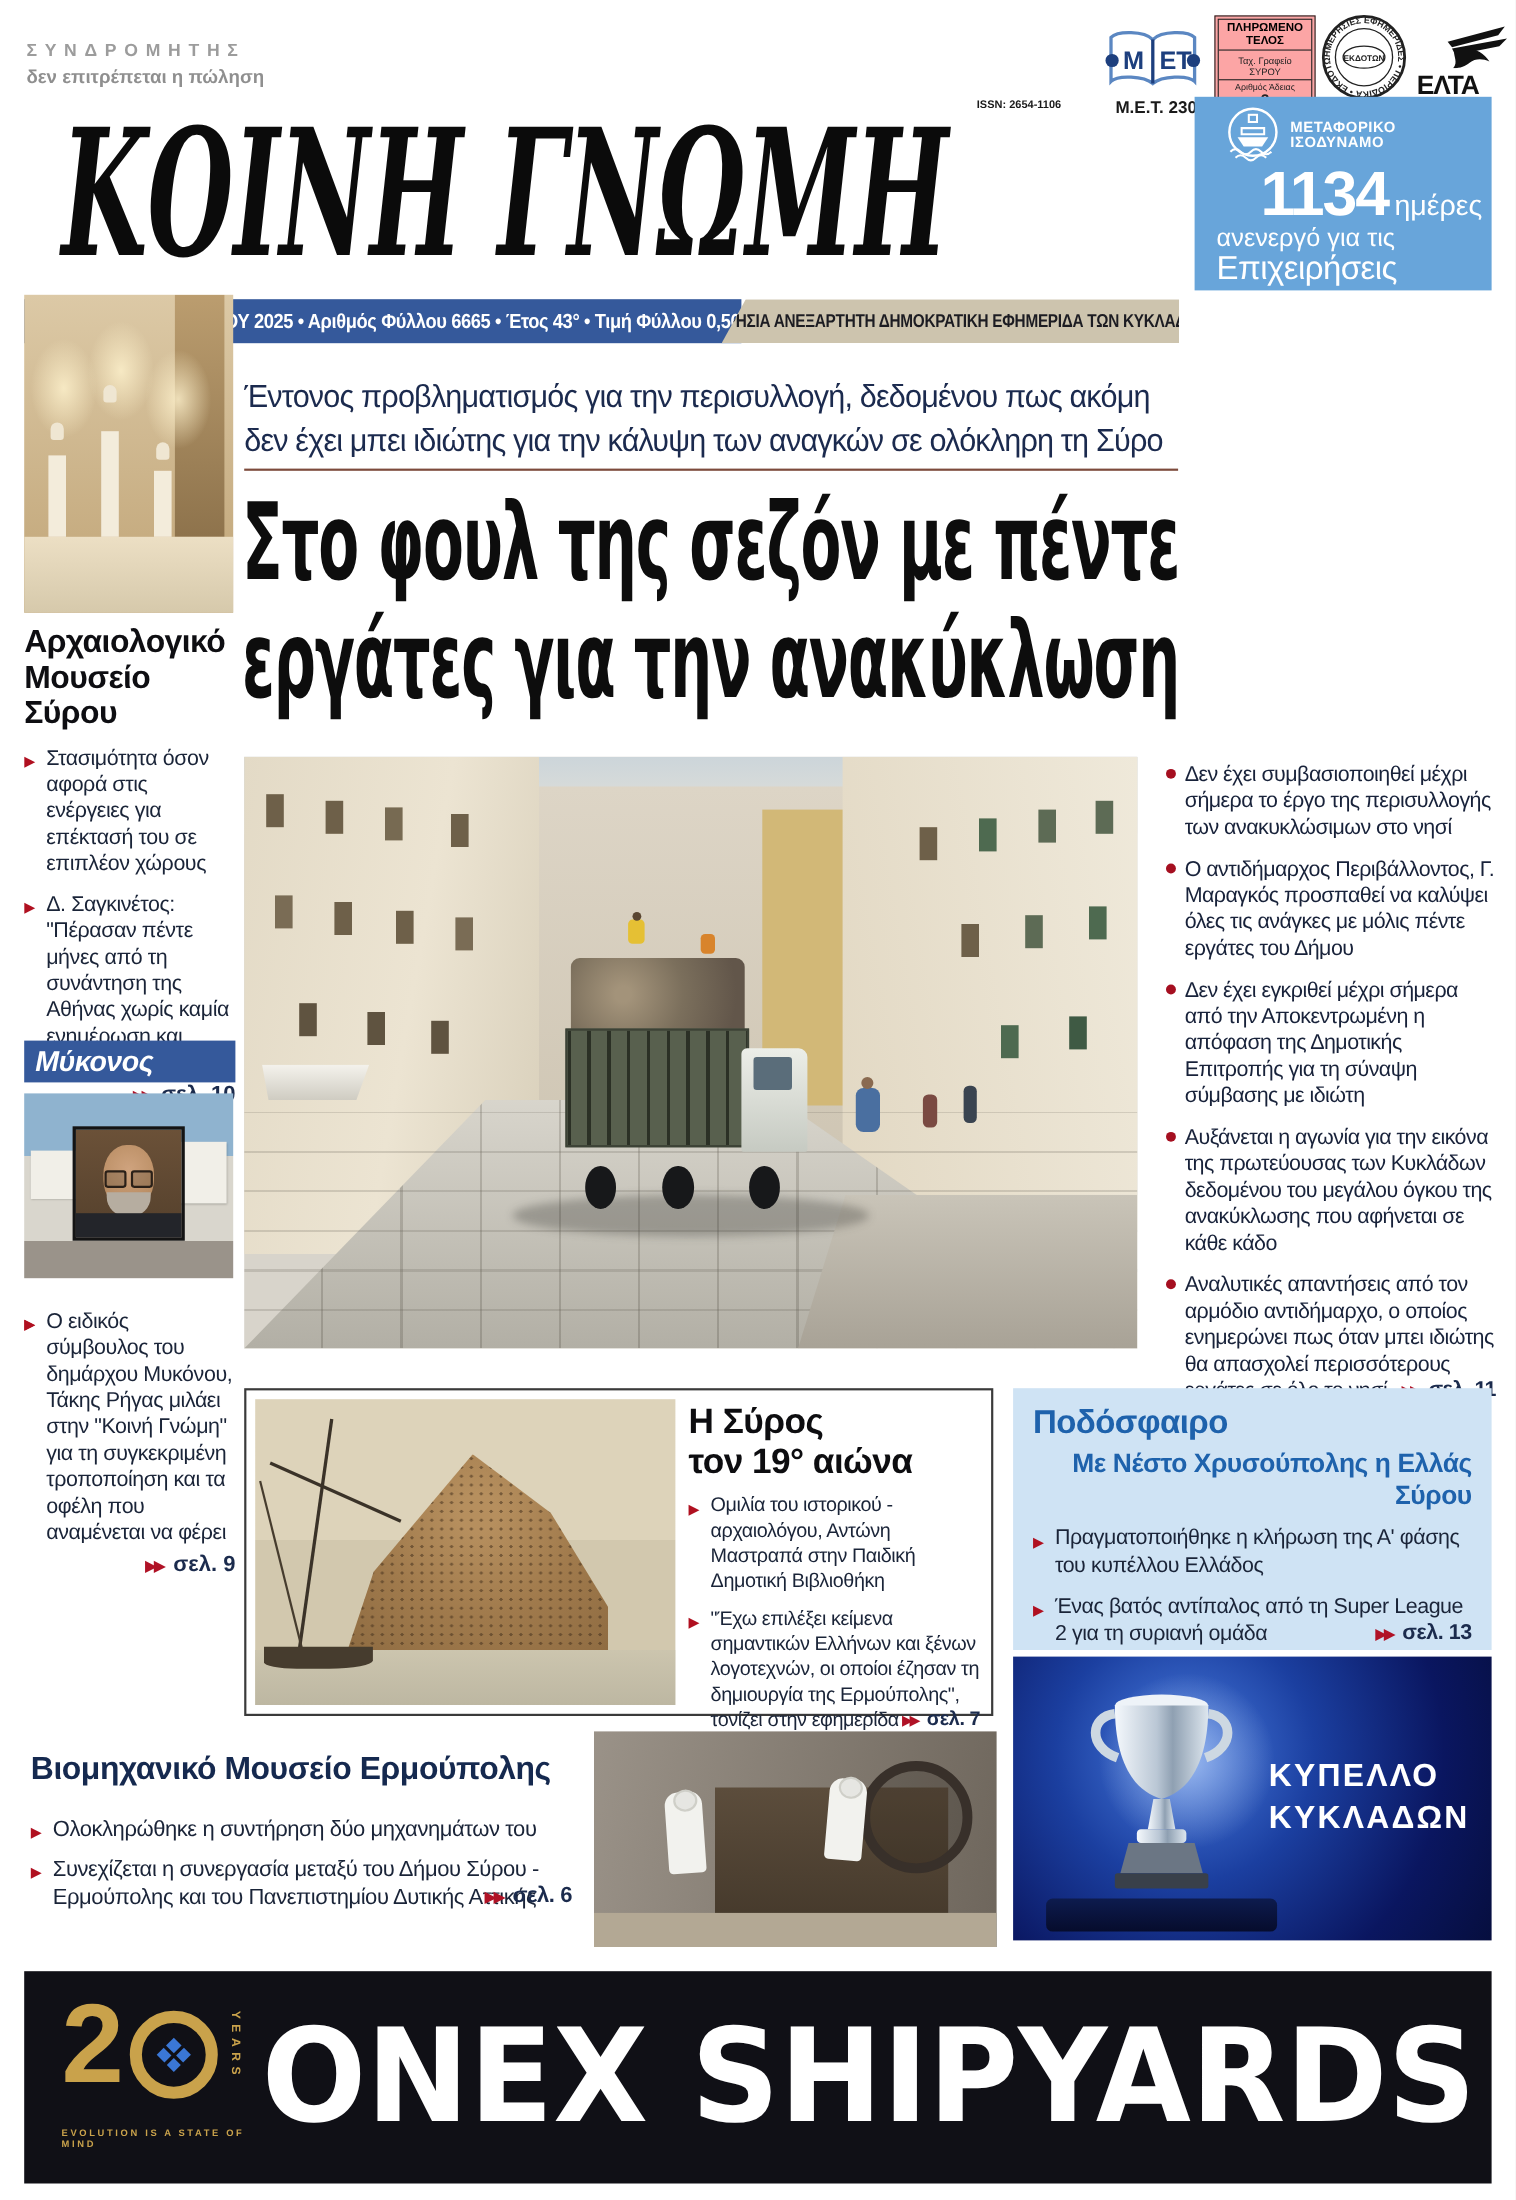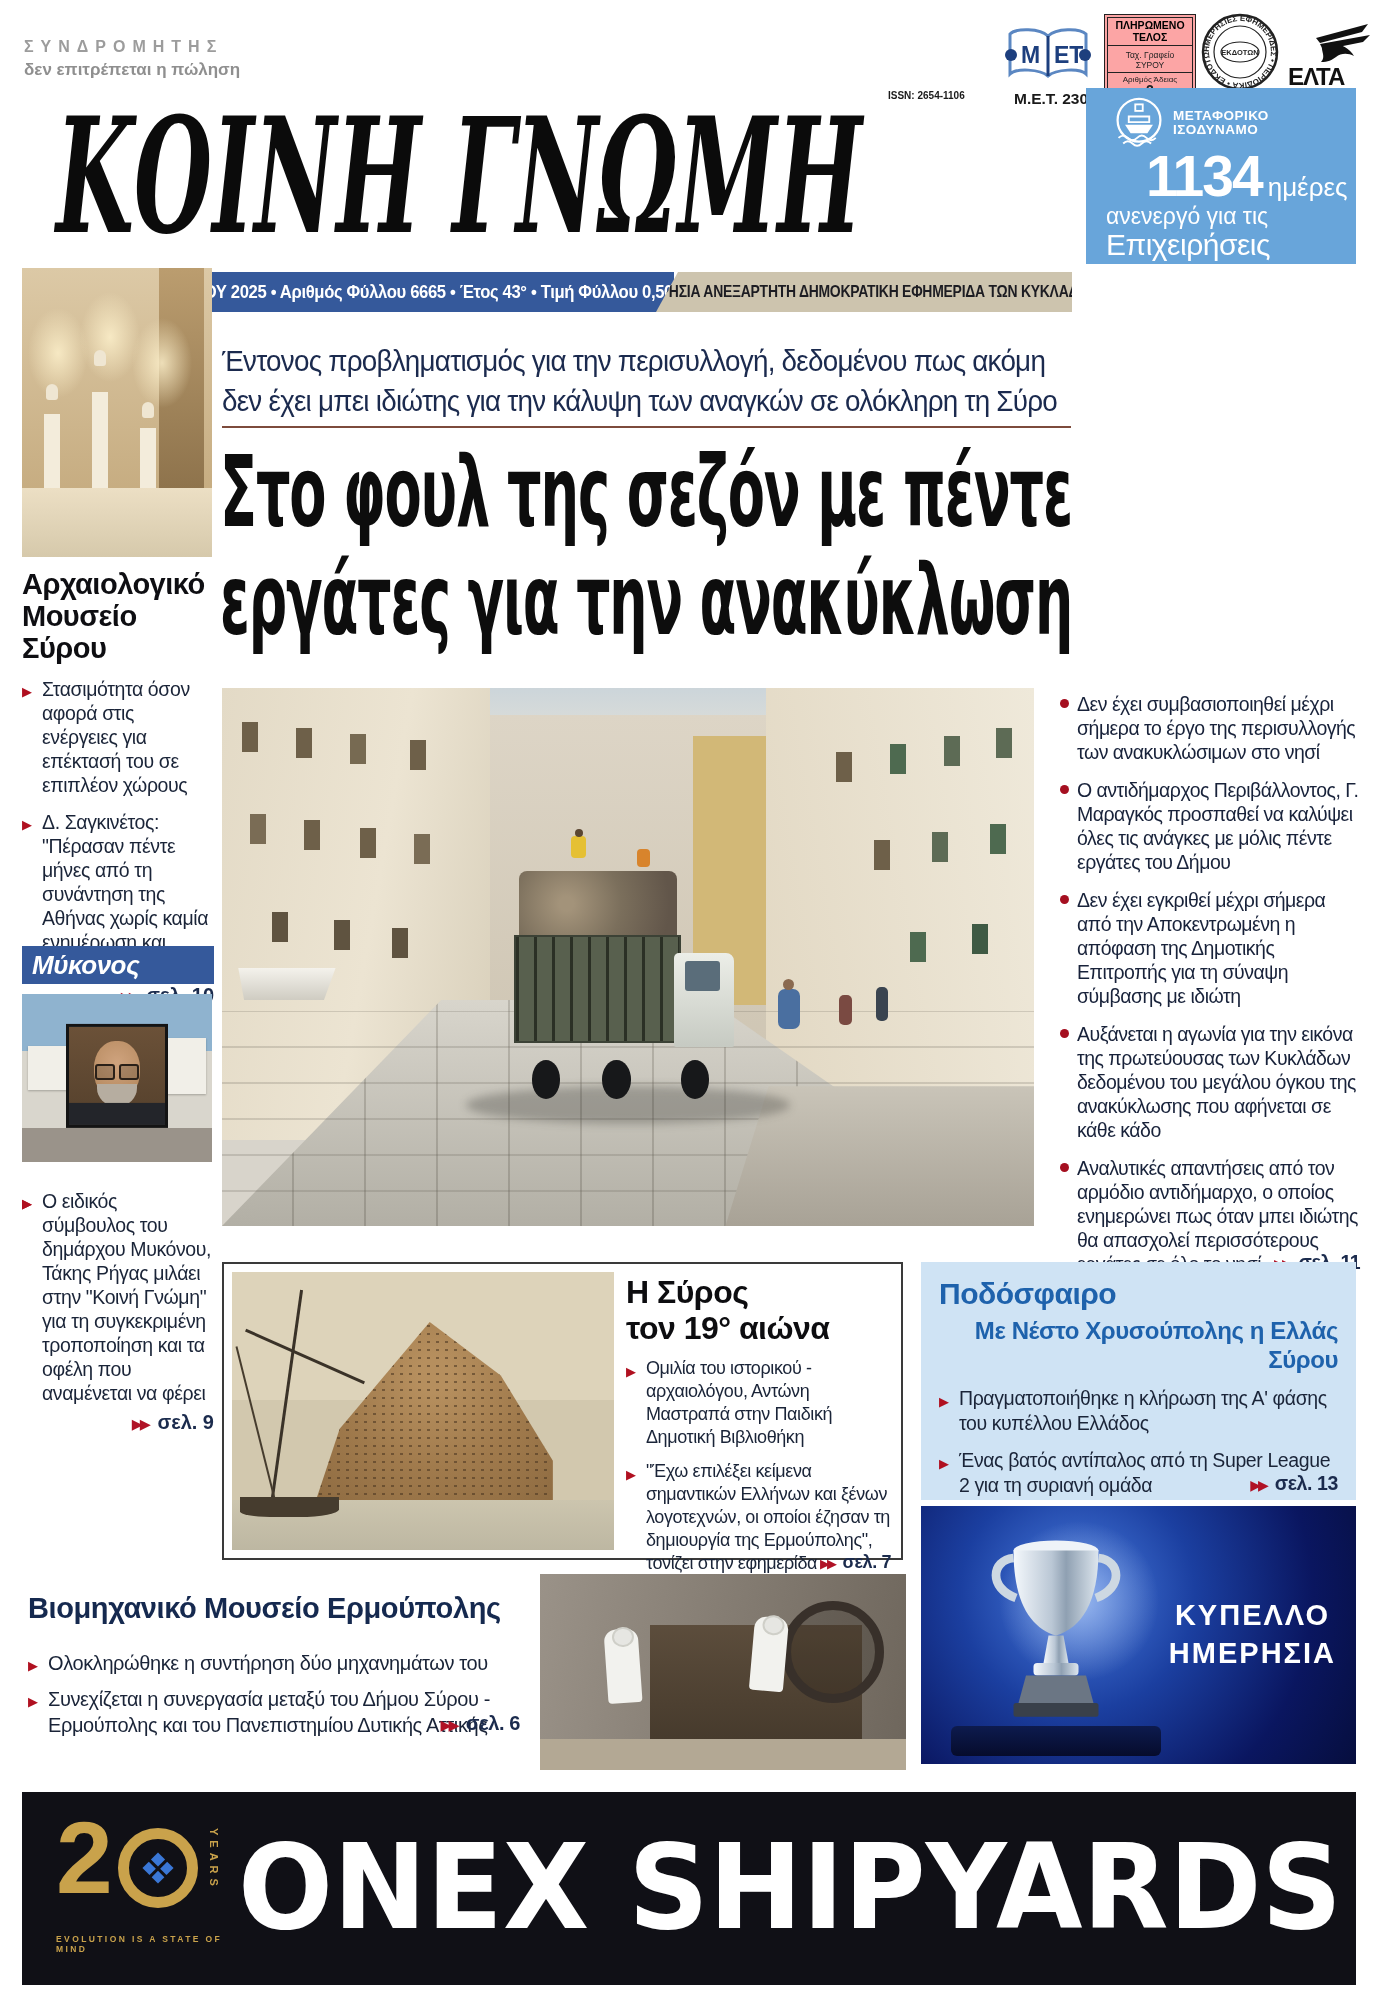--- a/index.html
+++ b/index.html
@@ -164,21 +164,21 @@
   .fb-panel{left:921px;top:1262px;width:435px;height:238px;background:#cfe3f4;box-sizing:border-box;padding:15px 18px;}
   .fb-title{font-size:30px;font-weight:800;color:#1e62ac;letter-spacing:-0.5px;}
   .fb-sub{font-size:24px;line-height:29px;font-weight:bold;color:#1e62ac;margin-top:5px;letter-spacing:-0.4px;text-align:right;}
   .fb-panel .sbul{font-size:19.5px;line-height:25px;margin-top:12px;}
   .trophy{left:921px;top:1506px;width:435px;height:258px;
           background:radial-gradient(circle at 36% 34%,#4a7de0 0%,#1b3fa0 36%,#0a1660 72%,#060e3e 100%);}
   .tr-glow{position:absolute;left:18%;top:6%;width:160px;height:160px;
            background:radial-gradient(closest-side,rgba(220,235,255,.55),rgba(220,235,255,0));}
   .tr-cup{position:absolute;left:60px;top:22px;width:150px;height:200px;}
   .tr-podium{position:absolute;left:30px;bottom:8px;width:210px;height:30px;background:linear-gradient(#0d1b4e,#060c2c);border-radius:6px;}
-  .tr-text{position:absolute;right:20px;top:90px;text-align:center;color:#fff;font-weight:800;font-size:29px;
+  .tr-text{position:absolute;right:20px;top:90px;text-align:left;color:#fff;font-weight:800;font-size:29px;
            letter-spacing:2px;line-height:38px;}
 
   .ind-title{left:28px;top:1592px;width:560px;font-size:29px;font-weight:800;color:#15294f;letter-spacing:-0.4px;}
   .ind-bullets{left:28px;top:1640px;width:492px;}
   .ind-bullets .sbul{font-size:20px;line-height:26px;margin-top:10px;}
   .ind-photo{left:540px;top:1574px;width:366px;height:196px;background:linear-gradient(100deg,#9a9288,#6e665c);}
   .ip-floor{position:absolute;left:0;bottom:0;width:100%;height:16%;background:#b3a894;}
   .ip-machine{position:absolute;left:30%;top:26%;width:58%;height:60%;background:linear-gradient(#5c4d3c,#463a2c);}
   .ip-wheel{position:absolute;right:6%;top:14%;width:84px;height:84px;border:9px solid #38302a;border-radius:50%;background:rgba(20,16,12,.2);}
   .ip-fig{position:absolute;width:34px;height:74px;background:#f2f2ee;border-radius:12px 12px 4px 4px;}
@@ -481,21 +481,21 @@
       <ellipse cx="60" cy="18" rx="34" ry="8" fill="#eef3f8"></ellipse>
       <path d="M26 18 C26 60 40 80 60 86 C80 80 94 60 94 18 Z" fill="url(#silver)"></path>
       <path d="M54 86 L50 108 L70 108 L66 86 Z" fill="url(#silver)"></path>
       <rect x="42" y="108" width="36" height="10" rx="3" fill="url(#silver)"></rect>
       <path d="M36 118 L84 118 L90 140 L30 140 Z" fill="#6b7684"></path>
       <rect x="26" y="140" width="68" height="11" rx="2" fill="#39404a"></rect>
     </svg>
     <div class="tr-podium"></div>
     <div class="tr-text">
       <div>ΚΥΠΕΛΛΟ</div>
-      <div>ΗΜΕΡΗΣΙΑ</div>
+      <div>ΚΥΚΛΑΔΩΝ</div>
     </div>
   </div>
 
   <div class="abs ind-title">Βιομηχανικό Μουσείο Ερμούπολης</div>
   <div class="abs ind-bullets">
     <div class="sbul">
       <span class="tri">▶</span>
       <span>Ολοκληρώθηκε η συντήρηση δύο μηχανημάτων του</span>
     </div>
     <div class="sbul">

